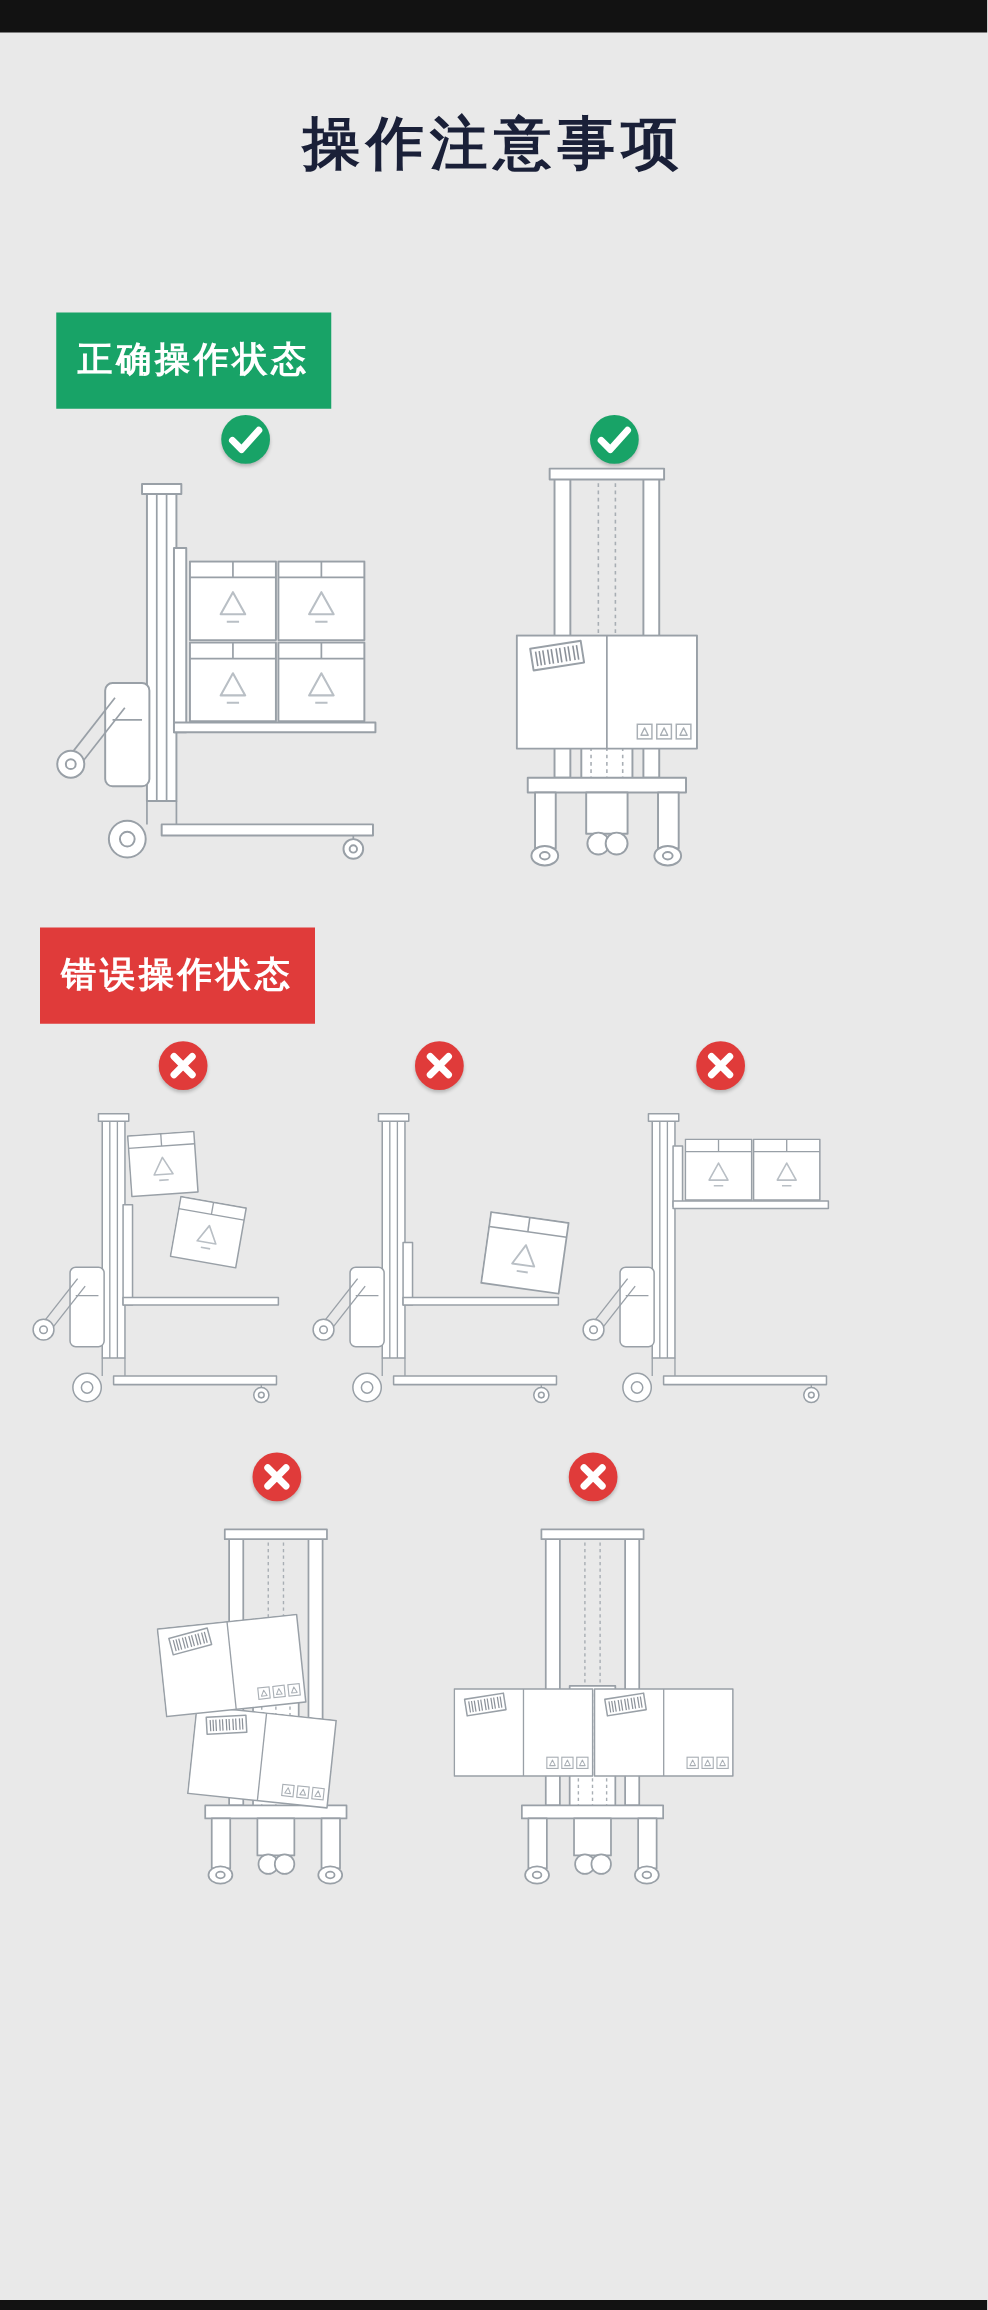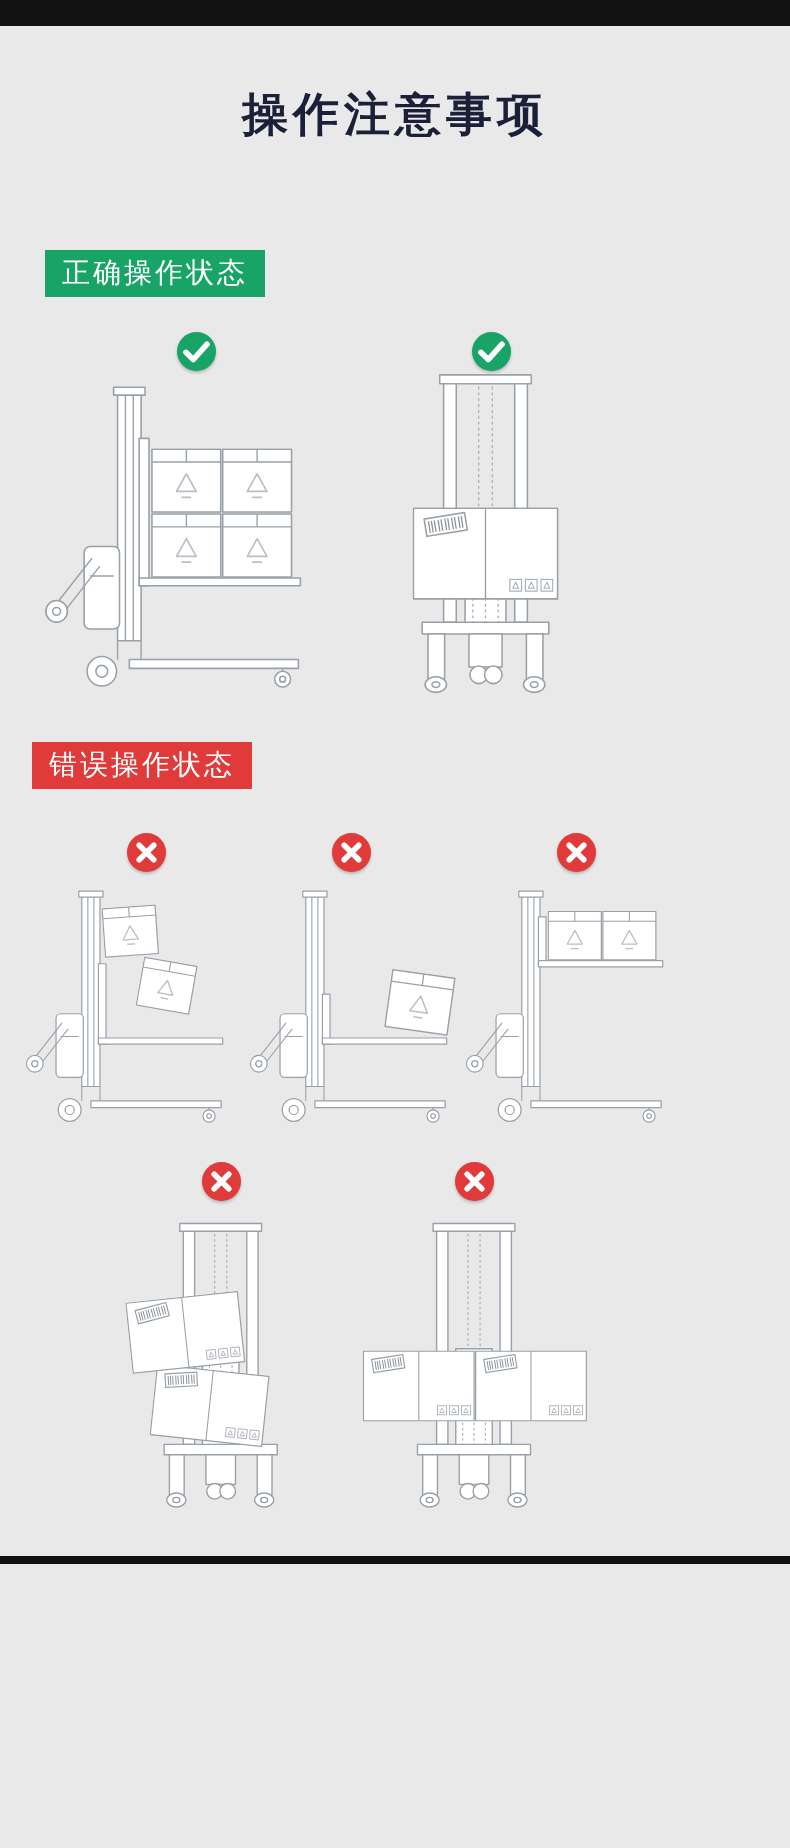--- a/index.html
+++ b/index.html
@@ -1,22 +1,22 @@
 <!DOCTYPE html>
 <html><head>
 <meta charset="utf-8">
 <style>
   html,body{margin:0;padding:0;background:#e9e9e9;font-family:"Liberation Sans",sans-serif;}
-  .page{position:relative;width:790px;height:1564px;margin:0 auto;background:#e9e9e9;overflow:hidden;}
+  .page{position:relative;width:790px;height:1848px;margin:0 auto;background:#e9e9e9;overflow:hidden;}
   .topbar{position:absolute;top:0;left:0;width:100%;height:26px;background:#121212;}
   .bottombar{position:absolute;bottom:0;left:0;width:100%;height:8px;background:#121212;}
   .title{position:absolute;top:84px;left:0;width:100%;margin:0;text-align:center;
          font-size:46px;font-weight:900;color:#1a2038;letter-spacing:5px;}
-  .badge{position:absolute;color:#ffffff;font-size:28px;font-weight:400;
-         padding:8px 17px;letter-spacing:3px;line-height:1.1;}
+  .badge{position:absolute;color:#ffffff;font-size:28px;font-weight:700;
+         padding:23px 17px;letter-spacing:3px;line-height:1.1;}
   .badge.green{background:#18a367;}
   .badge.red{background:#e03b3a;}
   .mark{position:absolute;width:39px;height:39px;border-radius:50%;
         box-shadow:0 2px 3px rgba(0,0,0,.22);}
   .mark svg{width:100%;height:100%;display:block;}
   .mark path{fill:none;stroke:#ffffff;stroke-width:3.4;stroke-linecap:round;stroke-linejoin:round;}
   .mark.check{background:#18a367;}
   .mark.cross{background:#e03b3a;}
   .illus{position:absolute;overflow:visible;}
   

